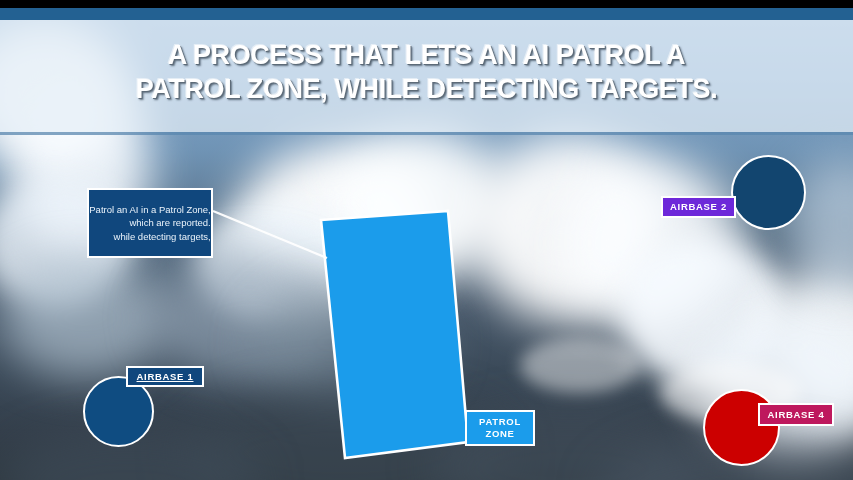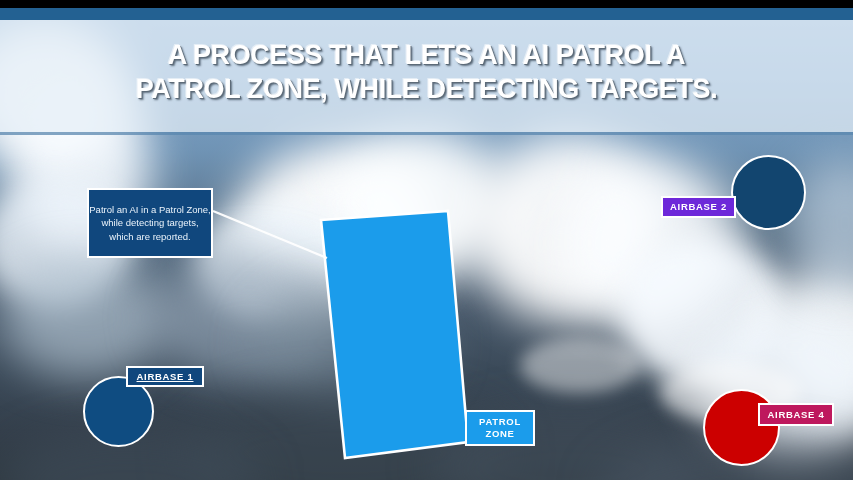--- a/index.html
+++ b/index.html
@@ -90,21 +90,21 @@
     box-sizing: border-box;
     z-index: 8;
     display: flex;
     align-items: center;
     justify-content: center;
   }
   .callout-text {
     color: #eaf3fb;
     font-size: 9.5px;
     line-height: 13.5px;
-    text-align: center;
+    text-align: right;
     padding: 0 5px;
   }
   .callout-text .ln { display: block; white-space: nowrap; }
 
   
   .connector { position: absolute; left:0; top:0; width:853px; height:480px; z-index: 7; pointer-events:none; }
 
   
   .quad-layer { position: absolute; left:0; top:0; width:853px; height:480px; z-index: 6; }
 
@@ -193,22 +193,22 @@
     <line x1="213" y1="203" x2="327" y2="250" stroke="#ffffff" stroke-width="2.2" opacity="0.95"></line>
   </svg>
 
   <svg class="quad-layer" viewBox="0 0 853 480">
     <polygon points="321,212 448,203 468,434 345,450" fill="#1b9ceb" stroke="#ffffff" stroke-width="2.6"></polygon>
   </svg>
 
   <div class="callout">
     <div class="callout-text">
       <span class="ln">Patrol an AI in a Patrol Zone,</span>
+      <span class="ln">which are reported.</span>
       <span class="ln">while detecting targets,</span>
-      <span class="ln">which are reported.</span>
     </div>
   </div>
 
   <div class="base-circle" id="circle-airbase-1"></div>
   <div class="base-circle" id="circle-airbase-2"></div>
   <div class="base-circle" id="circle-airbase-4"></div>
 
   <div class="label-box" id="label-airbase-1">AIRBASE 1</div>
   <div class="label-box" id="label-airbase-2">AIRBASE 2</div>
   <div class="label-box" id="label-airbase-4">AIRBASE 4</div>

